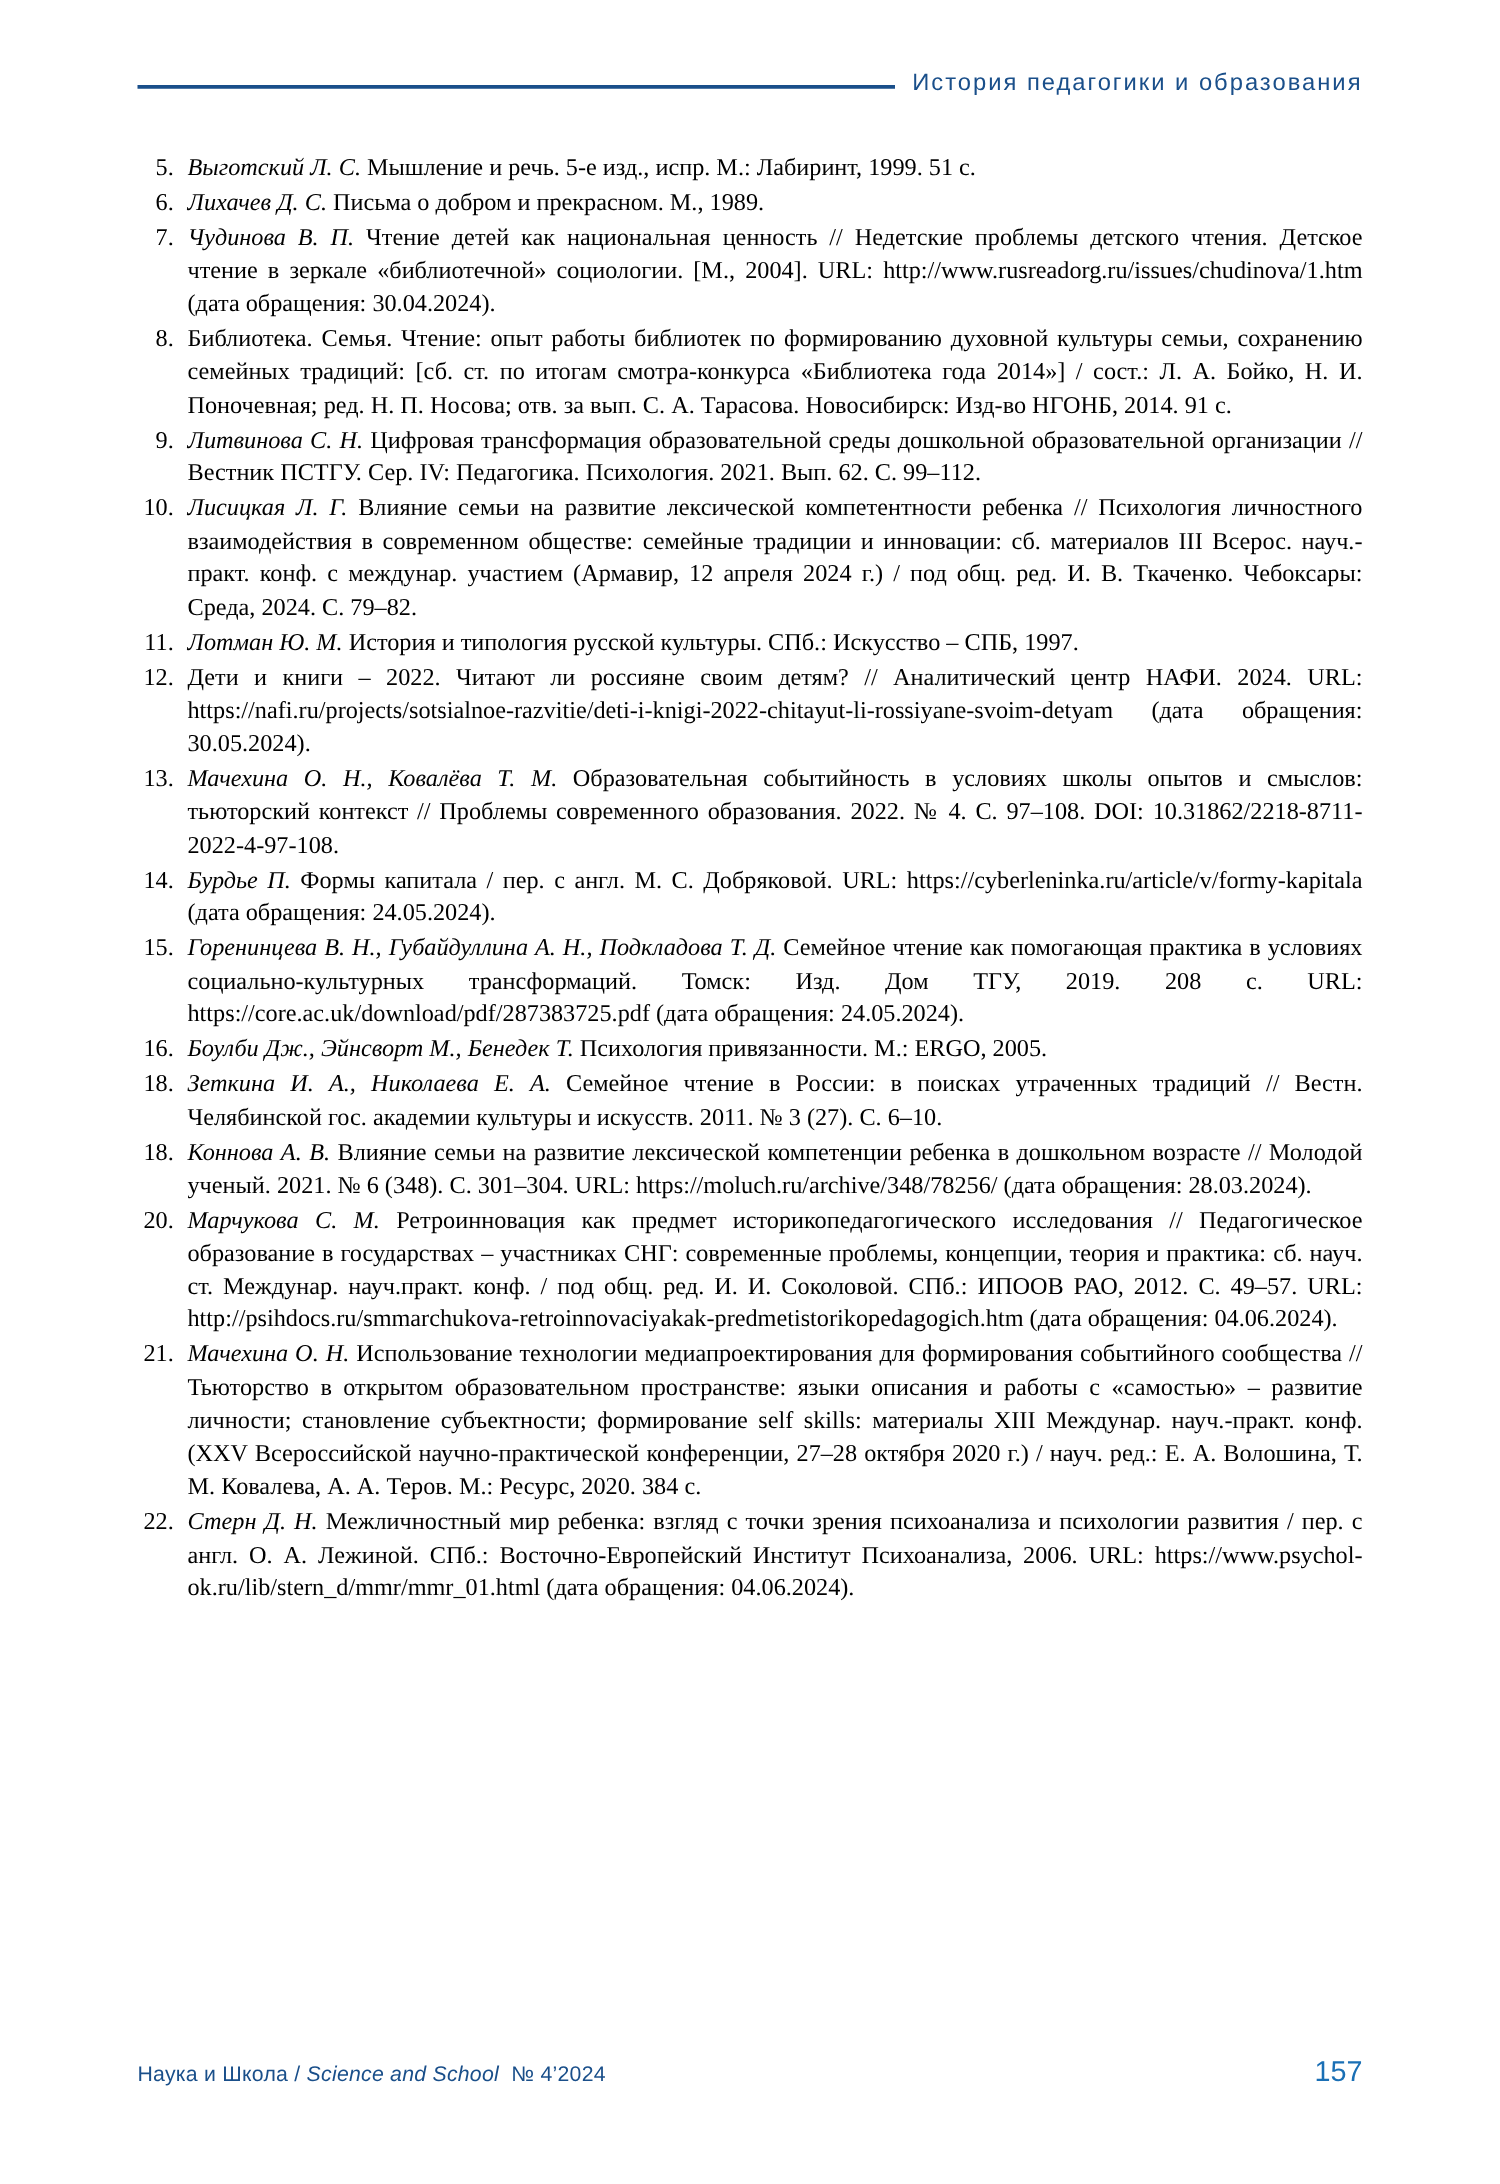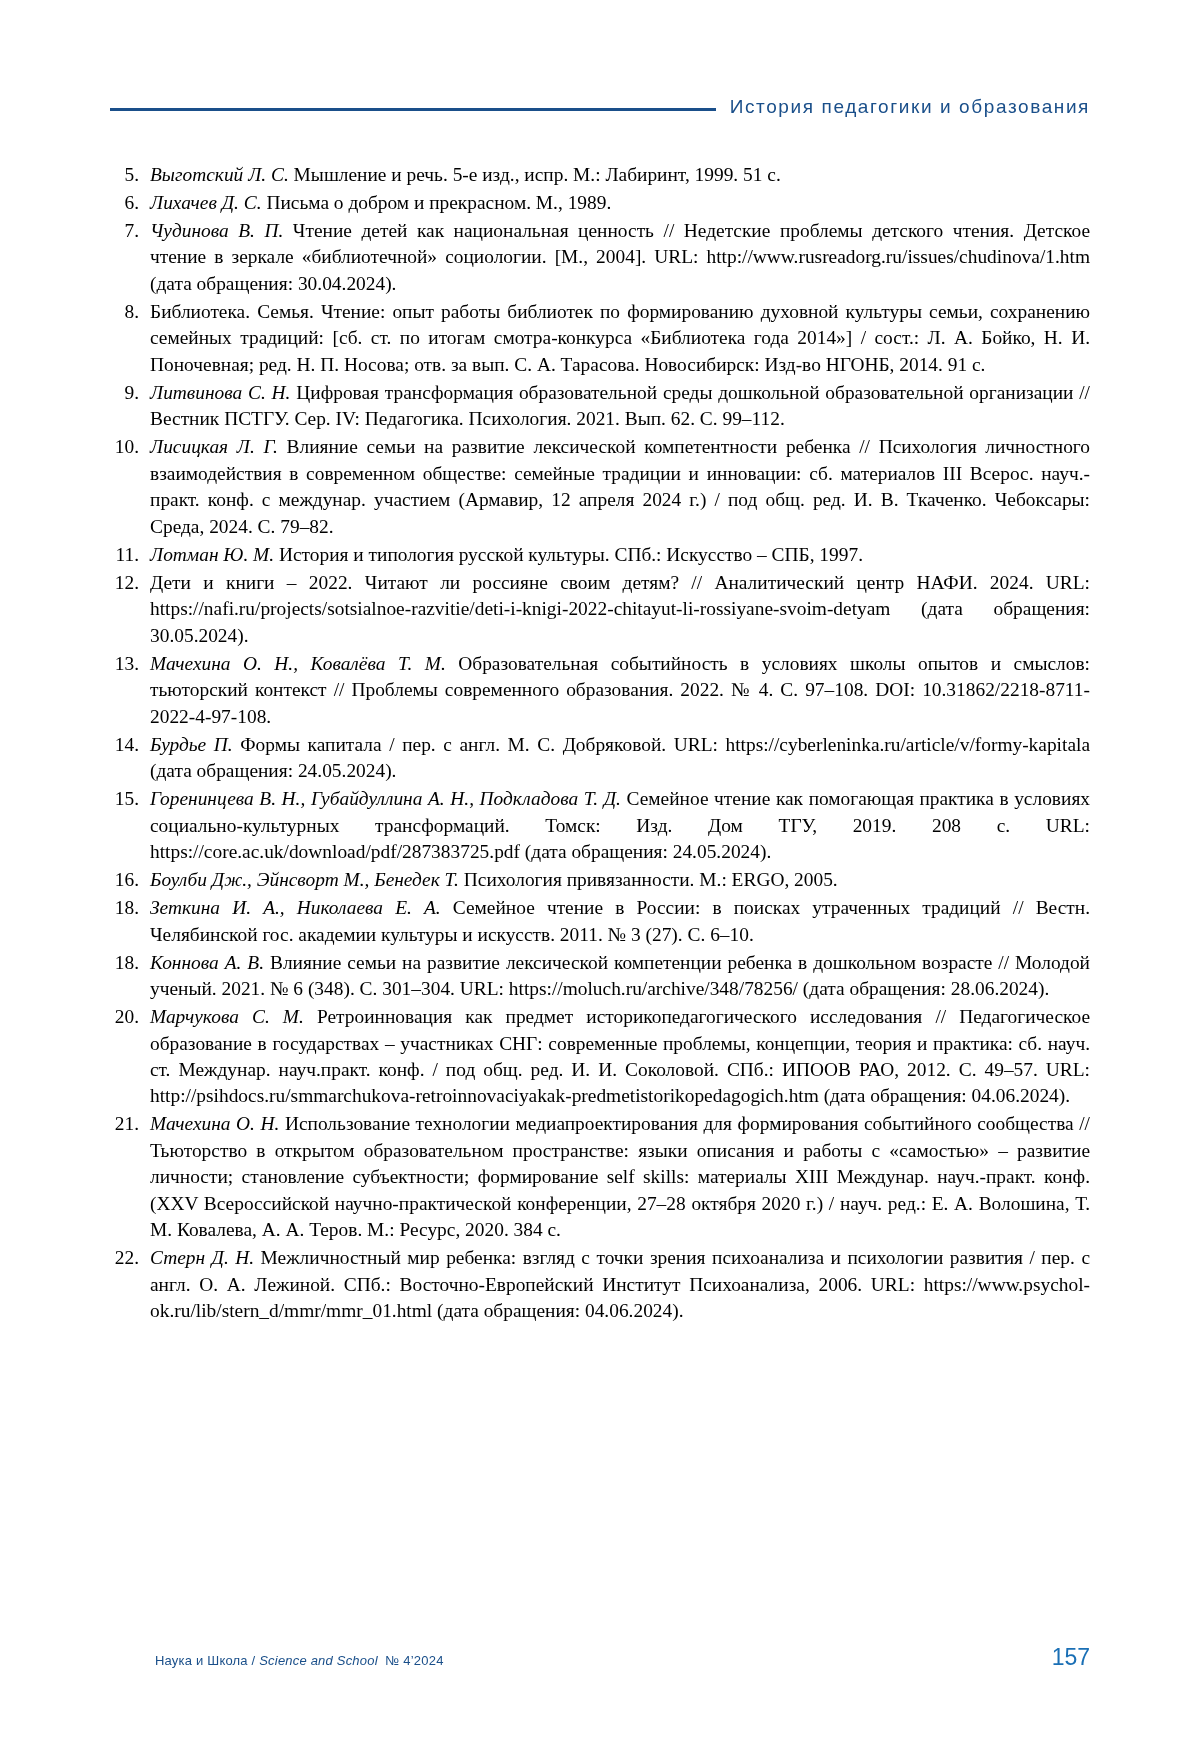--- a/index.html
+++ b/index.html
@@ -11,21 +11,21 @@
     height: 1747px;
     background: #ffffff;
     font-family: "Liberation Serif", serif;
     color: #000000;
   }
   .page {
     position: relative;
     width: 1200px;
     height: 1747px;
     box-sizing: border-box;
-    padding: 96px 110px 0 110px;
+    padding: 56px 110px 0 110px;
   }
   
   .header {
     display: flex;
     align-items: center;
     gap: 14px;
     margin-bottom: 44px;
   }
   .header-rule {
     flex: 1 1 auto;
@@ -74,24 +74,23 @@
     position: absolute;
     left: 110px;
     right: 110px;
     bottom: 76px;
     display: flex;
     align-items: baseline;
     justify-content: space-between;
   }
   .footer-left {
     font-family: "Liberation Sans", sans-serif;
-    font-size: 13px;
+    font-size: 17px;
     color: #1a4f8a;
     letter-spacing: 0.2px;
-    margin-left: 45px;
   }
   .footer-left .journal-en {
     font-style: italic;
   }
   .footer-page {
     font-family: "Liberation Sans", sans-serif;
     font-size: 23px;
     color: #1a6fb5;
     font-weight: normal;
   }
@@ -154,21 +153,21 @@
       <li class="ref-item">
         <span class="ref-num">16.</span>
         <span class="ref-text"><i>Боулби Дж., Эйнсворт М., Бенедек Т.</i><span> Психология привязанности. М.: ERGO, 2005.</span></span>
       </li>
       <li class="ref-item">
         <span class="ref-num">18.</span>
         <span class="ref-text"><i>Зеткина И. А., Николаева Е. А.</i><span> Семейное чтение в России: в поисках утраченных традиций // Вестн. Челябинской гос. академии культуры и искусств. 2011. № 3 (27). С. 6–10.</span></span>
       </li>
       <li class="ref-item">
         <span class="ref-num">18.</span>
-        <span class="ref-text"><i>Коннова А. В.</i><span> Влияние семьи на развитие лексической компетенции ребенка в дошкольном возрасте // Молодой ученый. 2021. № 6 (348). С. 301–304. URL: https://moluch.ru/archive/348/78256/ (дата обращения: 28.06.2024).</span></span>
+        <span class="ref-text"><i>Коннова А. В.</i><span> Влияние семьи на развитие лексической компетенции ребенка в дошкольном возрасте // Молодой ученый. 2021. № 6 (348). С. 301–304. URL: https://moluch.ru/archive/348/78256/ (дата обращения: 28.03.2024).</span></span>
       </li>
       <li class="ref-item">
         <span class="ref-num">20.</span>
         <span class="ref-text"><i>Марчукова С. М.</i><span> Ретроинновация как предмет историкопедагогического исследования // Педагогическое образование в государствах – участниках СНГ: современные проблемы, концепции, теория и практика: сб. науч. ст. Междунар. науч.практ. конф. / под общ. ред. И. И. Соколовой. СПб.: ИПООВ РАО, 2012. С. 49–57. URL: http://psihdocs.ru/smmarchukova-retroinnovaciyakak-predmetistorikopedagogich.htm (дата обращения: 04.06.2024).</span></span>
       </li>
       <li class="ref-item">
         <span class="ref-num">21.</span>
         <span class="ref-text"><i>Мачехина О. Н.</i><span> Использование технологии медиапроектирования для формирования событийного сообщества // Тьюторство в открытом образовательном пространстве: языки описания и работы с «самостью» – развитие личности; становление субъектности; формирование self skills: материалы XIII Междунар. науч.-практ. конф. (XXV Всероссийской научно-практической конференции, 27–28 октября 2020 г.) / науч. ред.: Е. А. Волошина, Т. М. Ковалева, А. А. Теров. М.: Ресурс, 2020. 384 с.</span></span>
       </li>
       <li class="ref-item">

